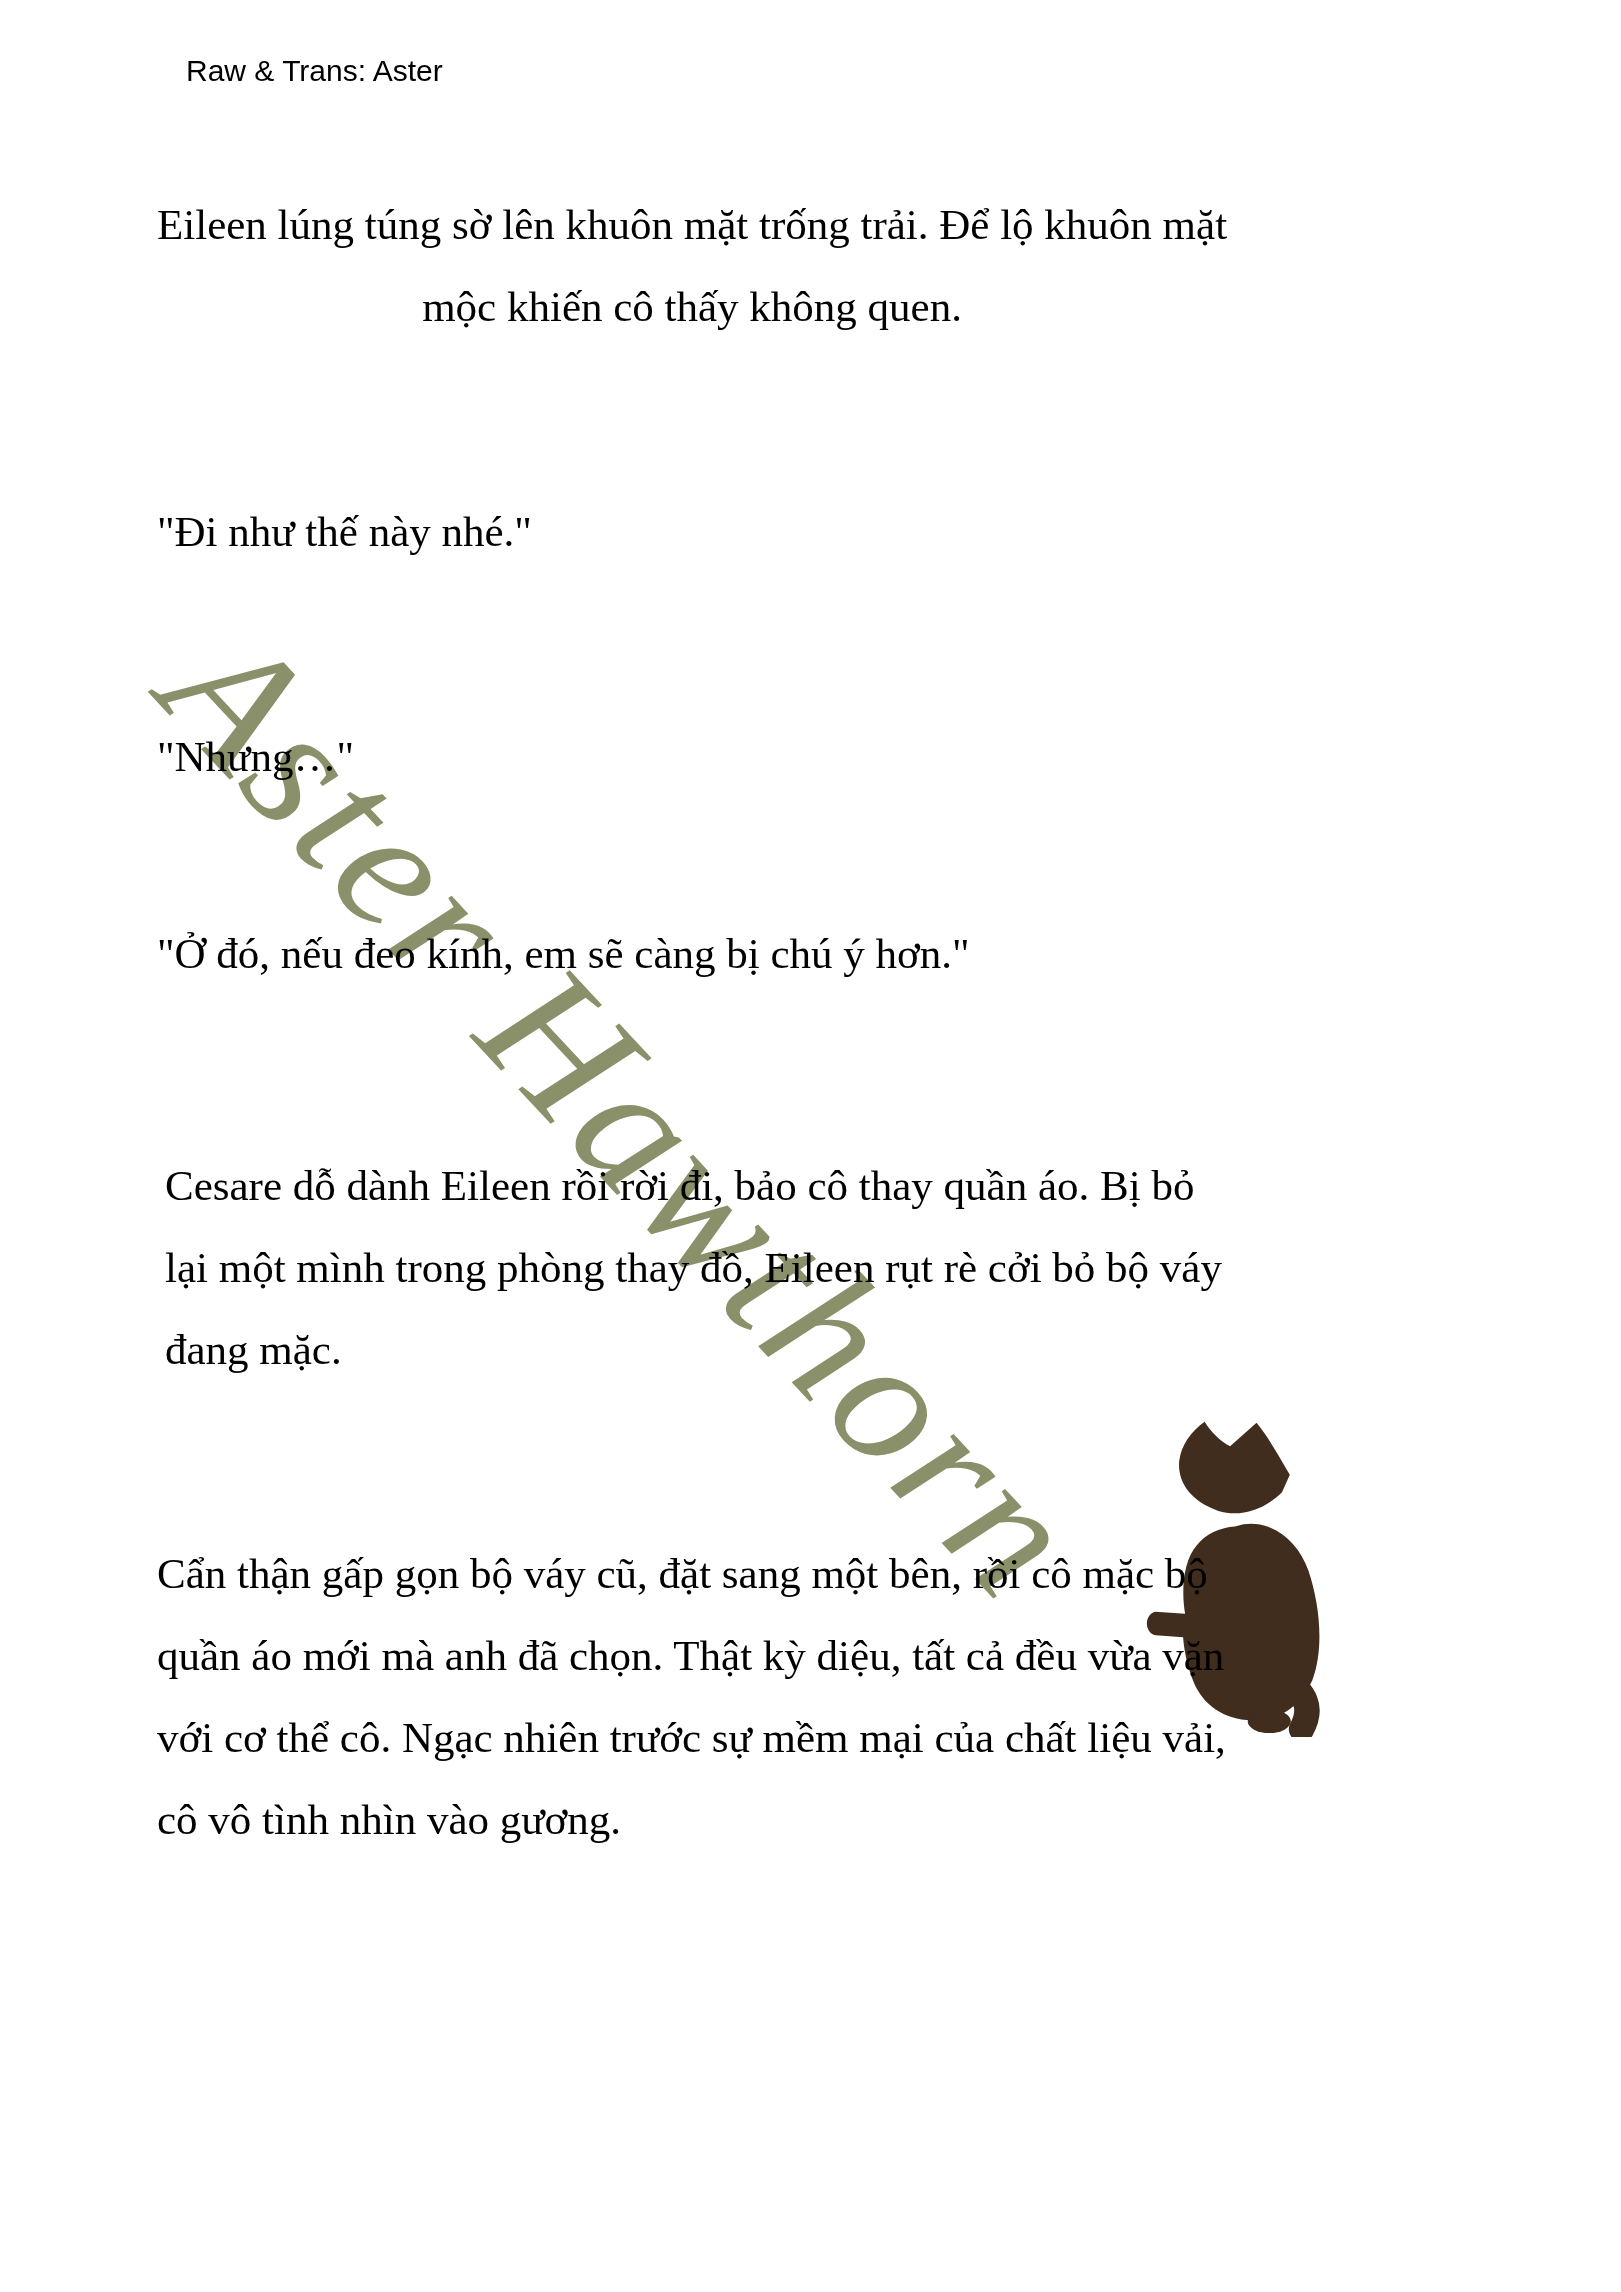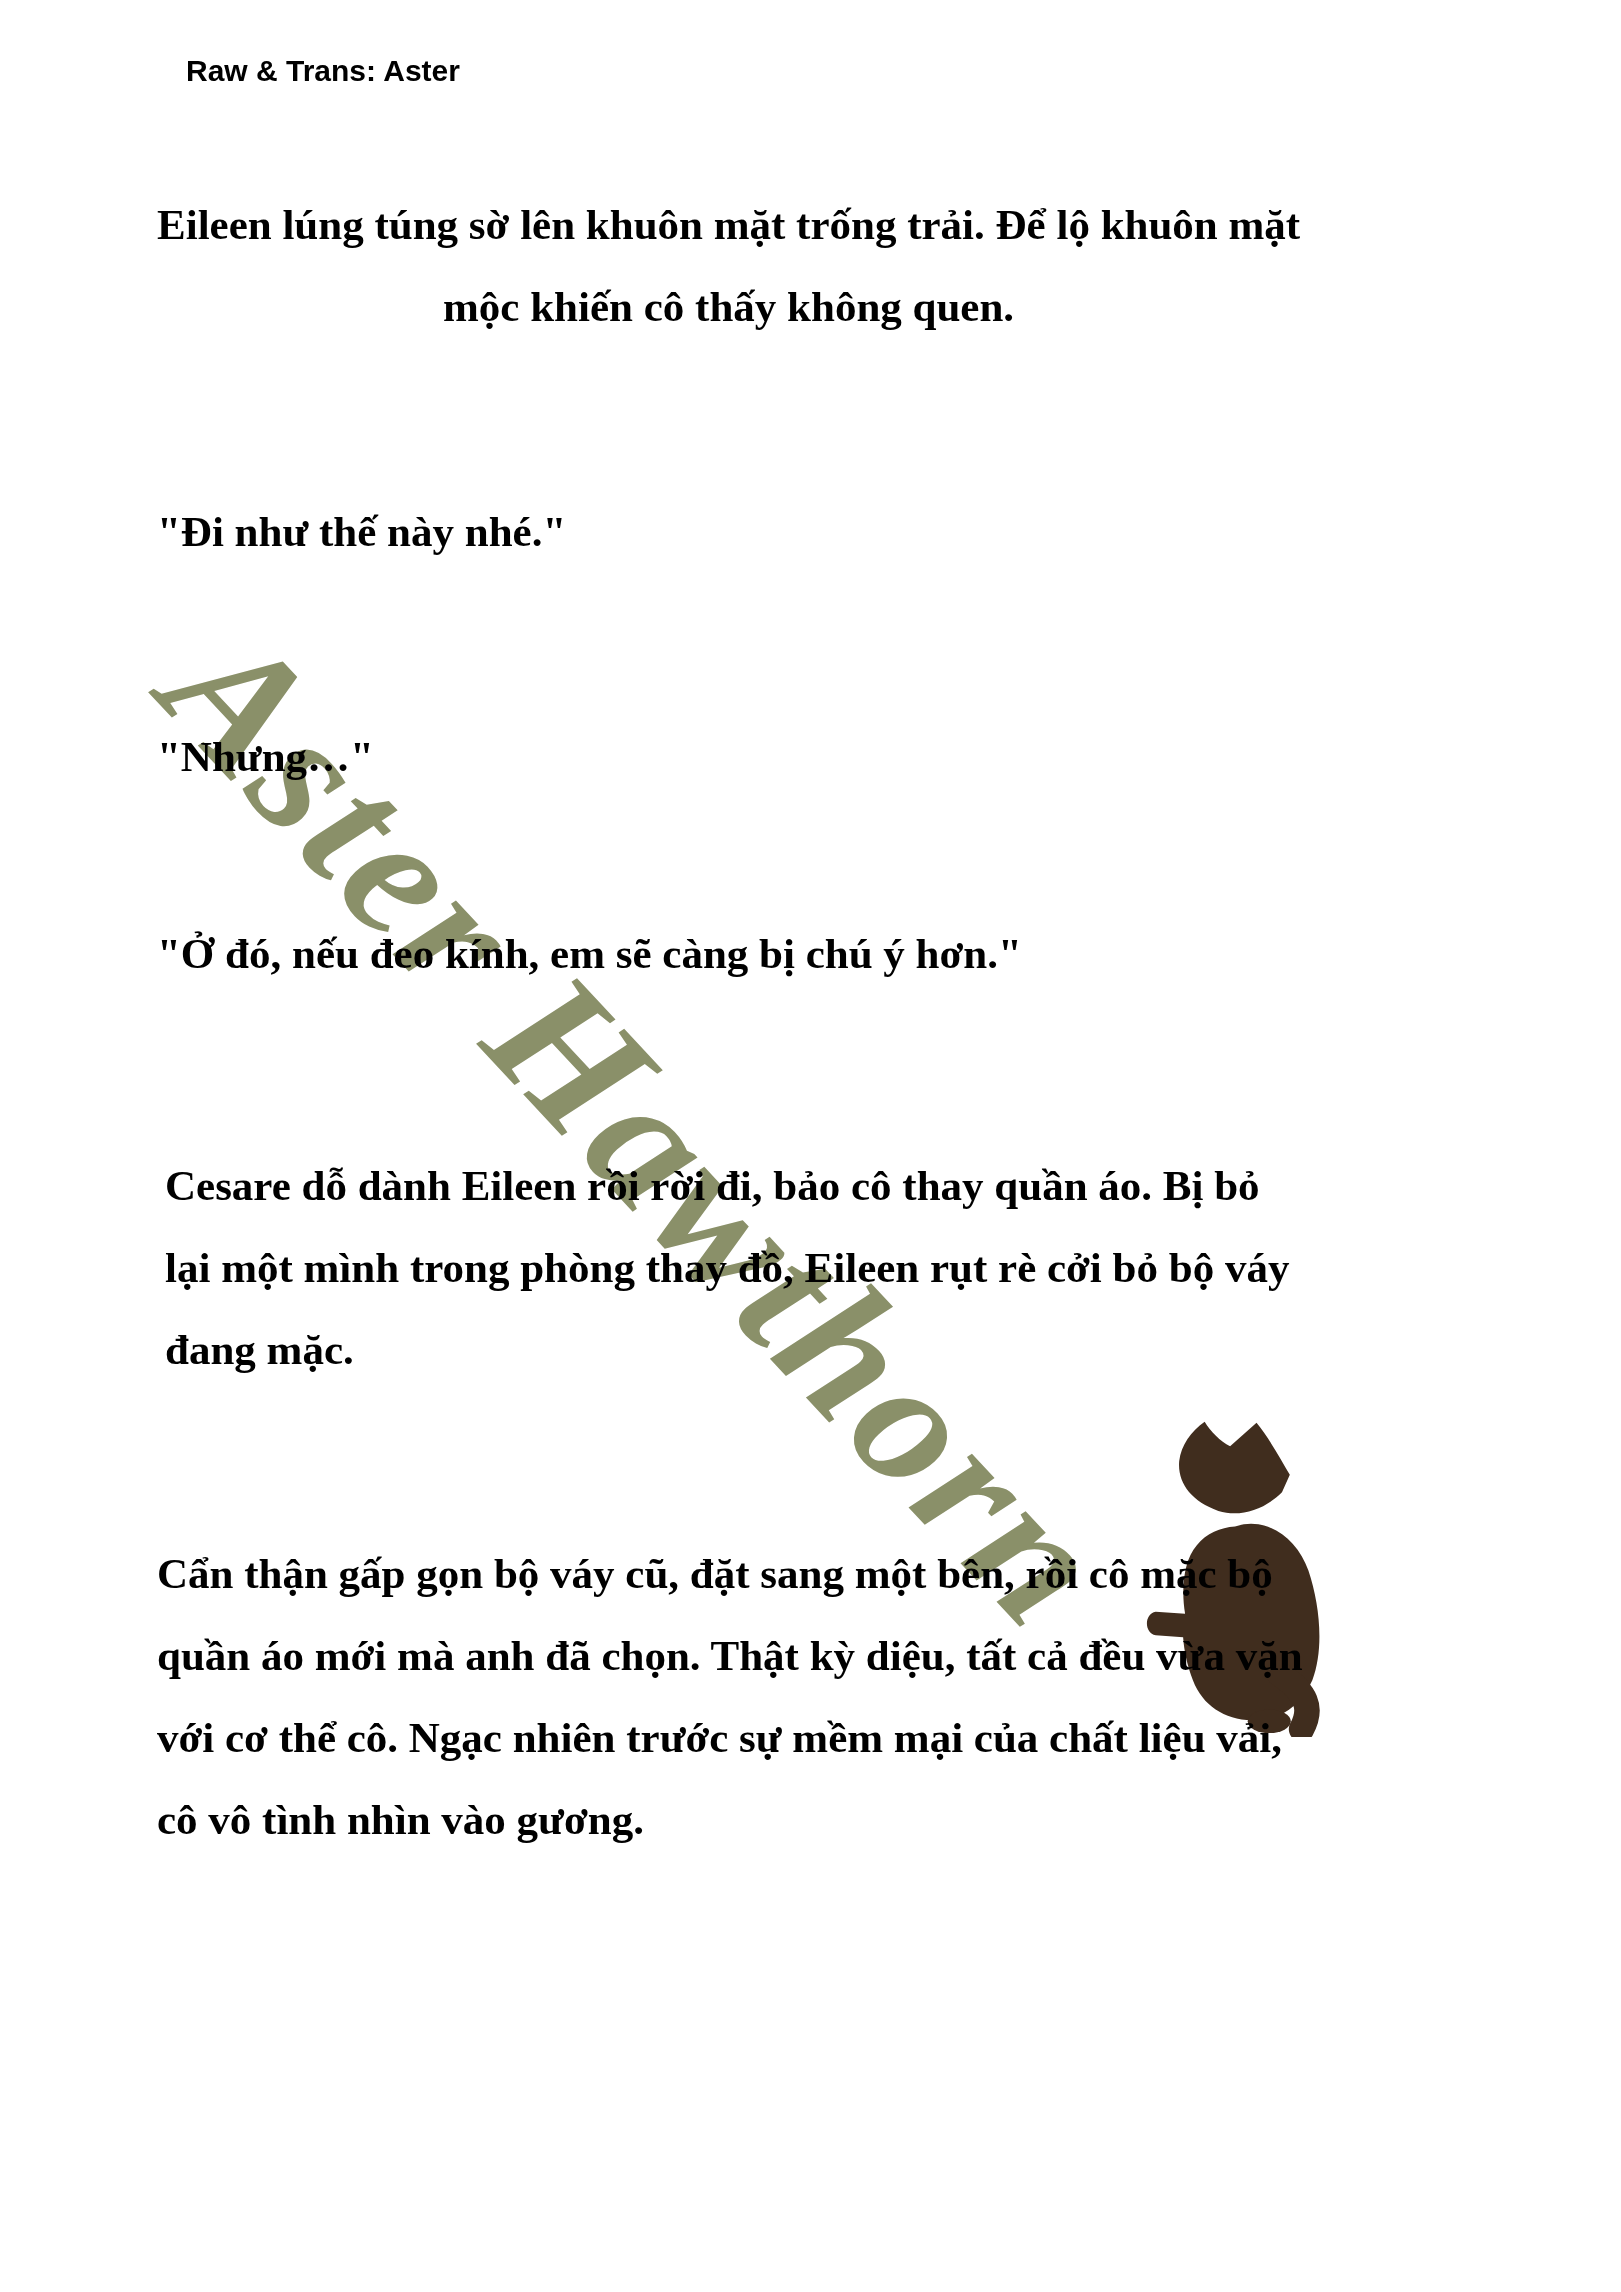--- a/index.html
+++ b/index.html
@@ -4,21 +4,20 @@
 <style>
   html,body{margin:0;padding:0;background:#ffffff;}
   .page{
     position:relative;
     width:1621px;
     height:2000px;
     background:#ffffff;
     overflow:hidden;
     font-family:"Liberation Serif","DejaVu Serif",serif;
     color:#000000;
-    font-weight:bold;
   }
   .header{
     position:absolute;
     left:186px;
     top:51px;
     font-family:"Liberation Sans","DejaVu Sans",sans-serif;
     font-size:30px;
     line-height:39px;
     color:#000000;
     white-space:pre;

